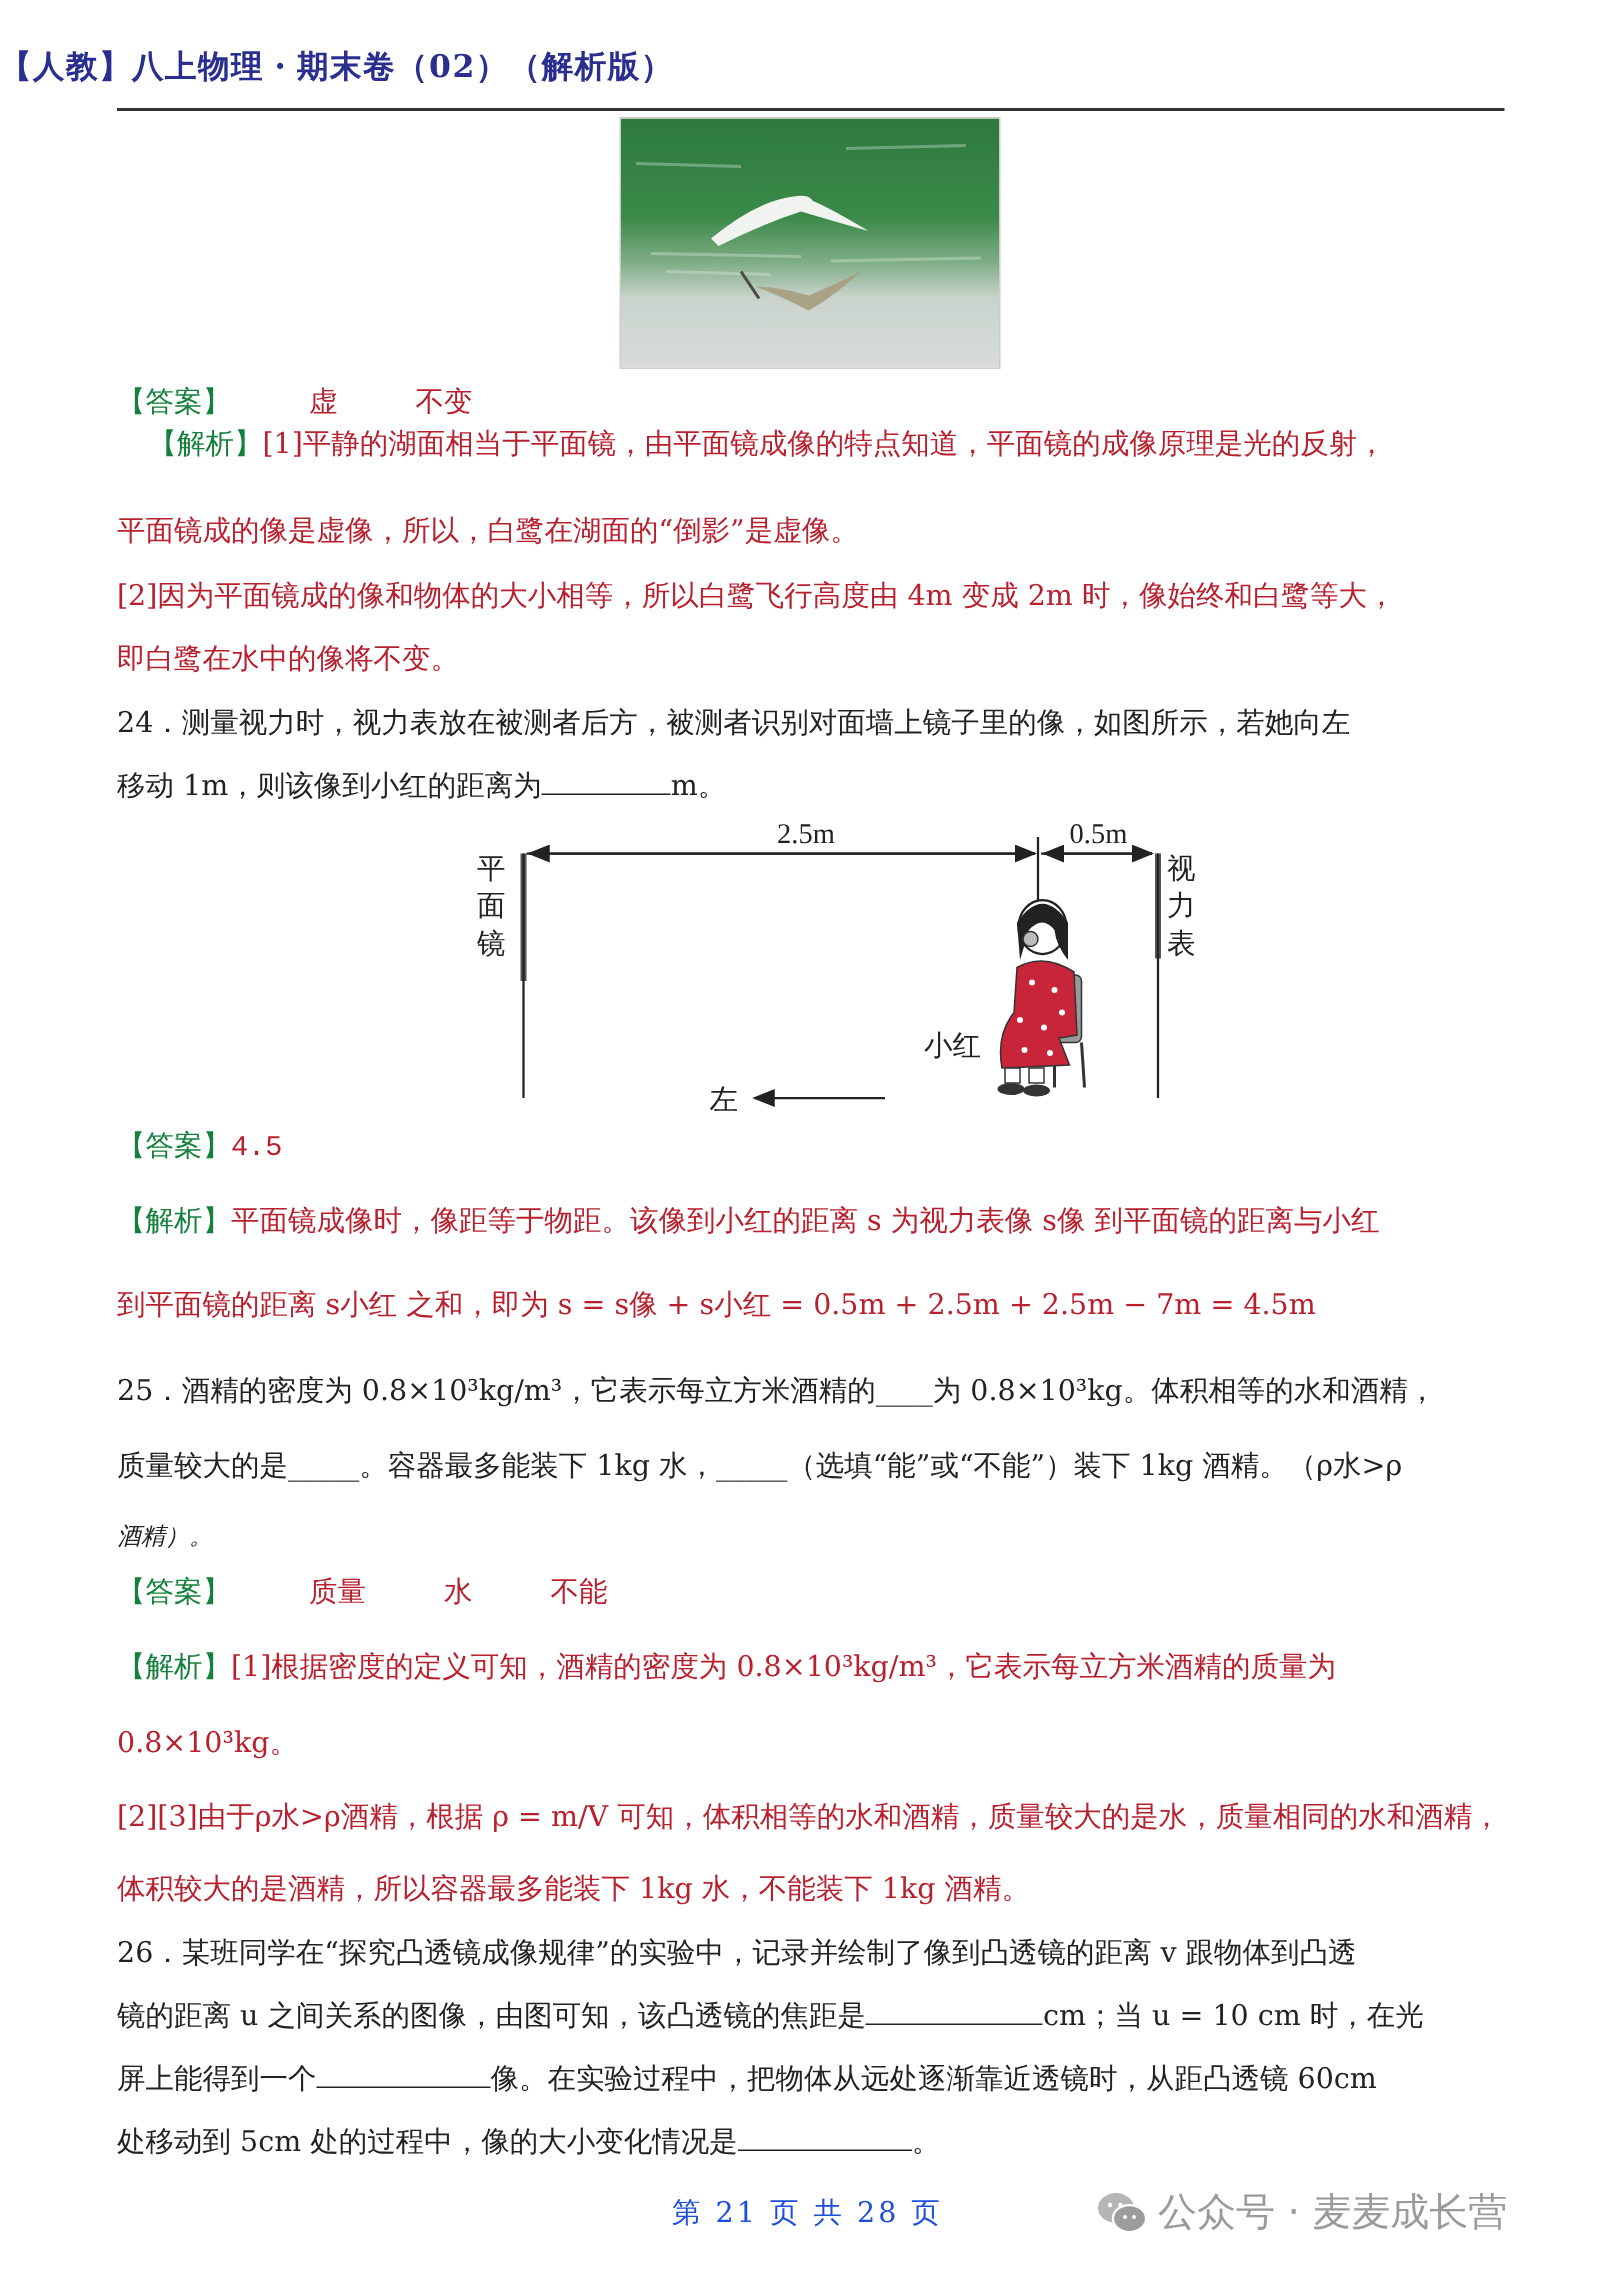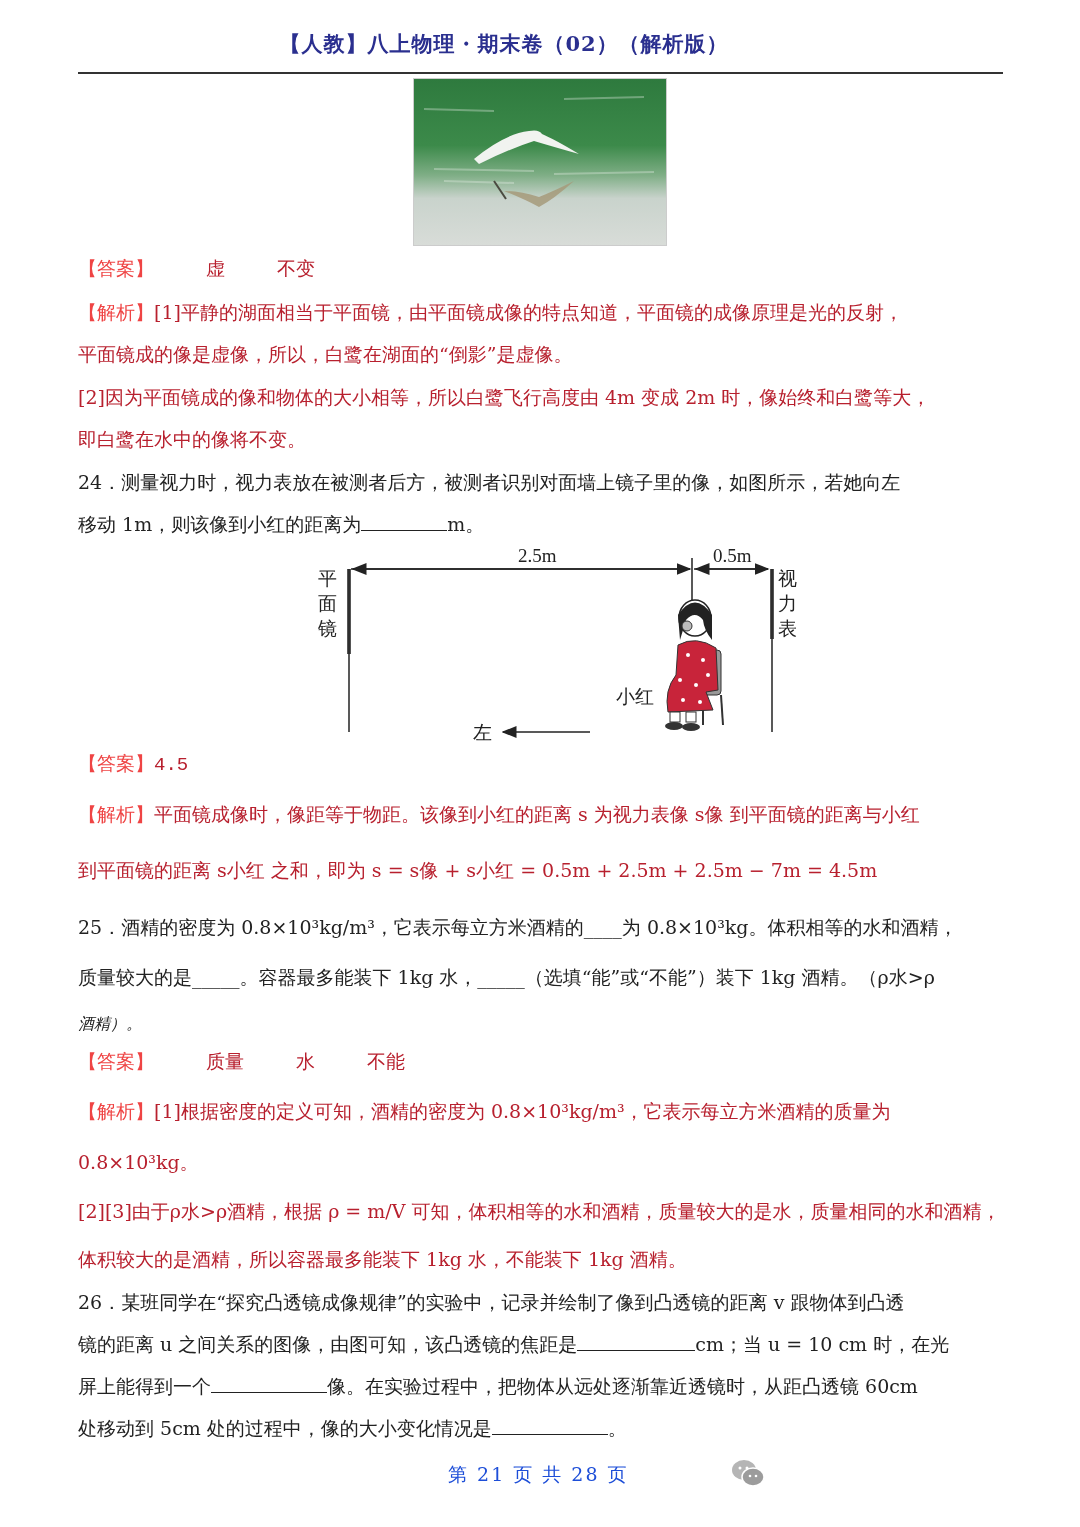--- a/index.html
+++ b/index.html
@@ -1,26 +1,26 @@
 <!DOCTYPE html>
 <html><head>
 <meta charset="utf-8">
 <style>
   html, body { margin: 0; padding: 0; background: #ffffff; }
   body { width: 1080px; height: 1527px; position: relative; overflow: hidden;
          font-family: "DejaVu Serif", "Liberation Serif", serif; color: #222; }
-  .header-title { position: absolute; top: 30px; left: 0; width: 1008px; text-align: center;
+  .header-title { position: absolute; top: 30px; left: 0; width: 1008px; text-align: left;
          font-size: 21px; font-weight: bold; color: #2a2f8f; letter-spacing: 1px; }
   .header-rule { position: absolute; top: 72px; left: 78px; width: 925px; height: 2px; background: #333; }
   .photo { position: absolute; top: 78px; left: 413px; width: 252px; height: 166px;
            border: 1px solid #ccc; overflow: hidden;
            background: linear-gradient(180deg, #2e7a3e 0%, #3c8a4a 40%, #7fae86 58%, #c9d3cc 72%, #d8dcd8 100%); }
   .line { position: absolute; left: 78px; font-size: 19px; line-height: 28px; white-space: nowrap; }
   .red { color: #b8202e; }
-  .tag { color: #ef4444; }
+  .tag { color: #15803d; }
   .answers span { display: inline-block; margin-left: 52px; }
   .blank { display: inline-block; border-bottom: 1.5px solid #222; height: 18px; vertical-align: baseline; }
   .diagram { position: absolute; top: 540px; left: 308px; width: 500px; height: 210px; text-align: right; }
   .footer-page { position: absolute; top: 1462px; left: 448px; font-size: 19px; color: #1d4ed8; letter-spacing: 2px; }
   .watermark { position: absolute; top: 1457px; left: 730px; font-family: "DejaVu Sans", sans-serif;
                font-size: 26px; color: #9a9a9a; display: flex; align-items: center; gap: 6px; }
 </style>
 </head>
 <body>
 
@@ -38,21 +38,21 @@
     </g>
     <path d="M60 80 Q90 55 115 52 Q125 50 128 55 Q140 60 165 75 Q140 68 120 62 Q95 70 65 85 Z" fill="#f1f3f0"></path>
     <path d="M90 112 Q110 120 125 128 Q140 120 160 102 Q140 112 125 118 Q105 112 90 112 Z" fill="#a69a7a" opacity="0.85"></path>
     <line x1="80" y1="102" x2="92" y2="120" stroke="#4a4a40" stroke-width="2"></line>
   </svg>
 </div>
 
 <div class="line answers red" style="top:254px;">
   <span class="tag" style="margin-left:0;">【答案】</span><span>虚</span><span>不变</span>
 </div>
-<div class="line red" style="top:298px;">
+<div class="line red" style="top:282px;margin-left:21px;">
   <span class="tag">【解析】</span><span>[1]平静的湖面相当于平面镜，由平面镜成像的特点知道，平面镜的成像原理是光的反射，</span>
 </div>
 <div class="line red" style="top:340px;">平面镜成的像是虚像，所以，白鹭在湖面的“倒影”是虚像。</div>
 <div class="line red" style="top:383px;">[2]因为平面镜成的像和物体的大小相等，所以白鹭飞行高度由 4m 变成 2m 时，像始终和白鹭等大，</div>
 <div class="line red" style="top:425px;">即白鹭在水中的像将不变。</div>
 
 <div class="line" style="top:468px;">24．测量视力时，视力表放在被测者后方，被测者识别对面墙上镜子里的像，如图所示，若她向左</div>
 <div class="line" style="top:510px;">
   <span>移动 1m，则该像到小红的距离为</span><span class="blank" style="width:86px;"></span><span>m。</span>
 </div>
@@ -152,13 +152,14 @@
 <div class="footer-page">第 21 页 共 28 页</div>
 <div class="watermark">
   <svg width="36" height="32" viewBox="0 0 36 32">
     <ellipse cx="14" cy="13" rx="12" ry="10" fill="#b5b5b5"></ellipse>
     <ellipse cx="23" cy="20" rx="11" ry="9" fill="#9c9c9c" stroke="#fff" stroke-width="1.5"></ellipse>
     <circle cx="10" cy="11" r="1.5" fill="#fff"></circle>
       <circle cx="17" cy="11" r="1.5" fill="#fff"></circle>
     <circle cx="20" cy="19" r="1.3" fill="#fff"></circle>
       <circle cx="26" cy="19" r="1.3" fill="#fff"></circle>
   </svg>
+  <span>公众号 · 麦麦成长营</span>
 </div>
 
 </body></html>

